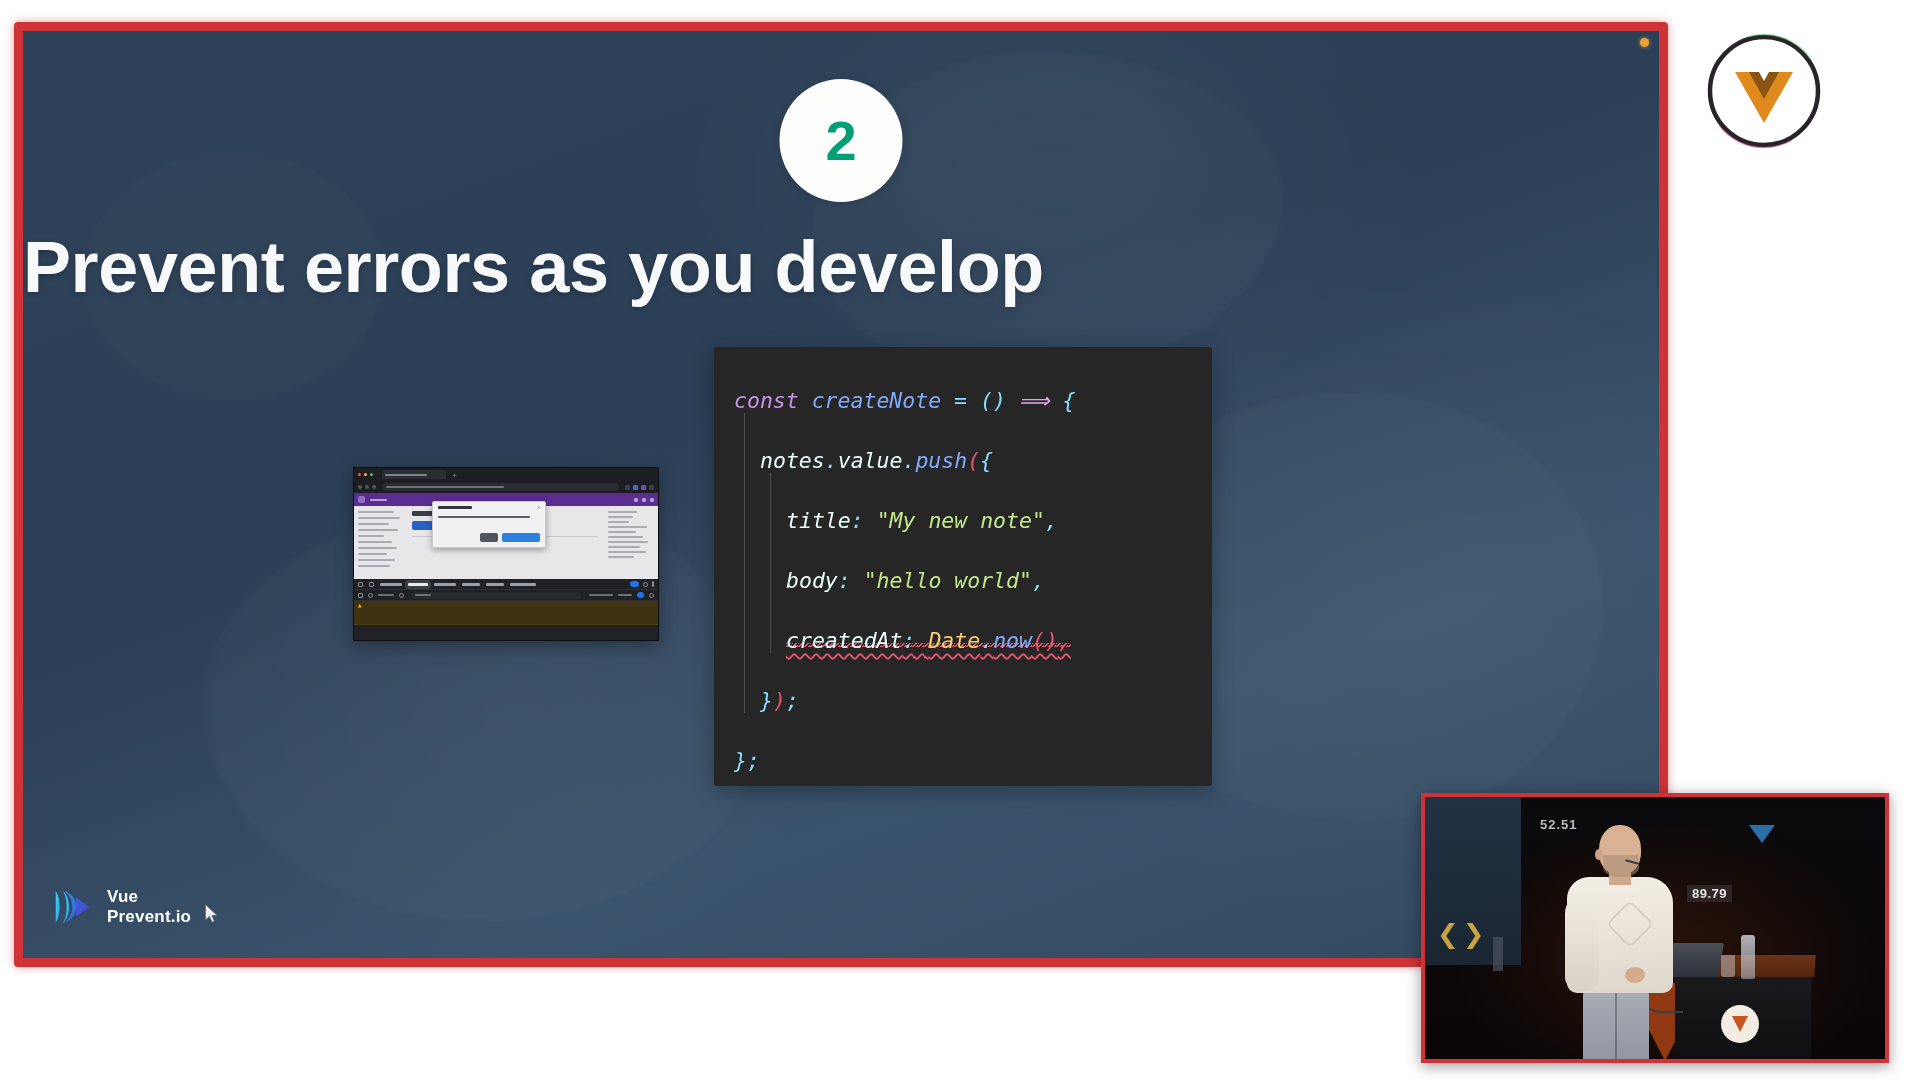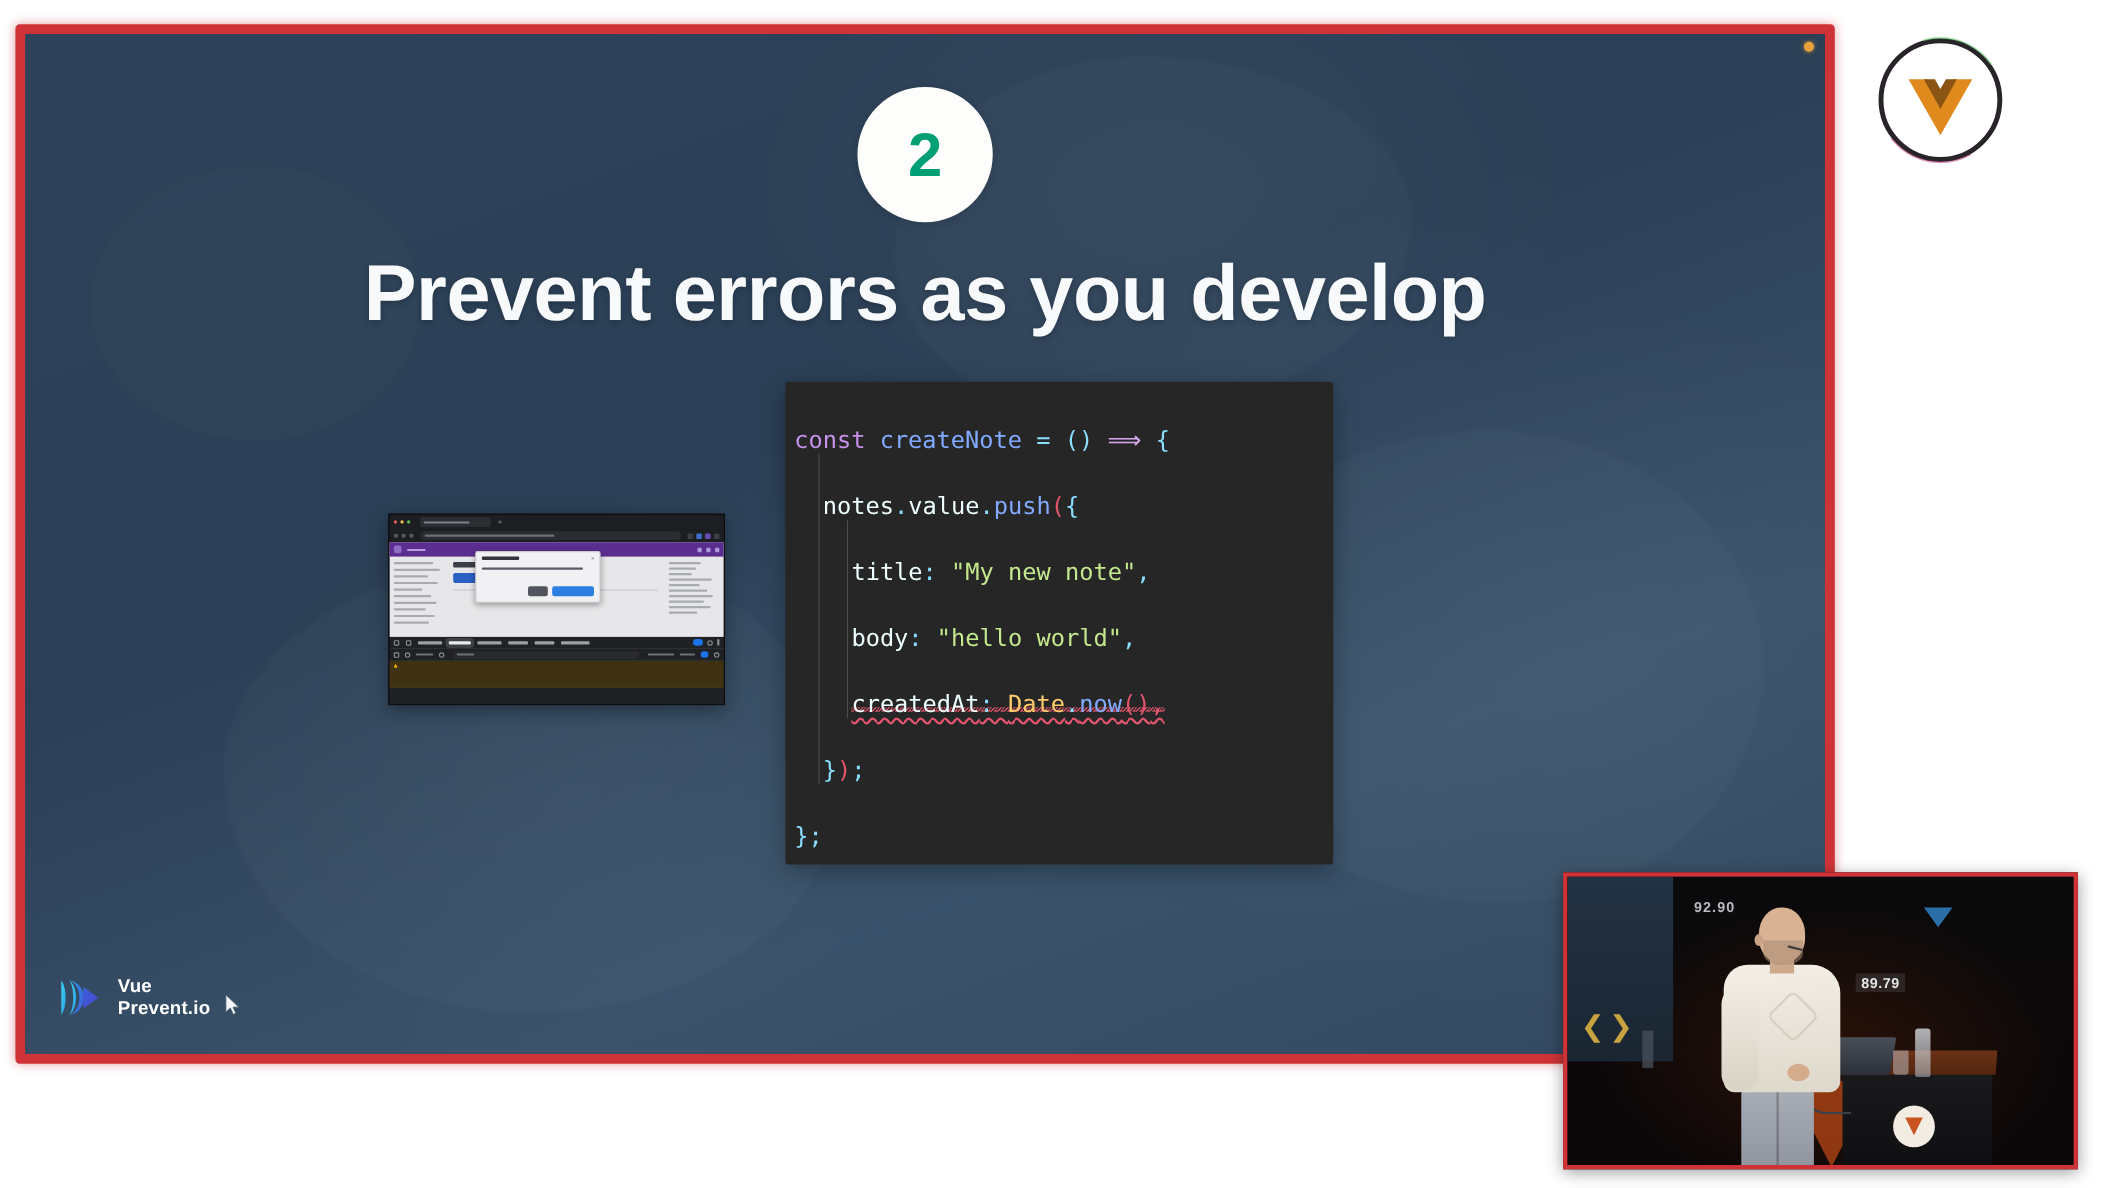--- a/index.html
+++ b/index.html
@@ -36,34 +36,34 @@
   .step-badge {
     position:absolute; left:50%; transform:translateX(-50%); top:48px;
     width:123px; height:123px; border-radius:50%;
     background:#fdfdfb; display:flex; align-items:center; justify-content:center;
     box-shadow:0 2px 10px rgba(0,0,0,.14);
   }
   .step-badge span { font-size:56px; font-weight:bold; color:#029e74; line-height:1; }
 
   
   .slide-title {
-    position:absolute; top:195px; left:0; right:0; text-align:center;
+    position:absolute; top:195px; left:0; right:0; 
     font-size:72px; font-weight:bold; color:#f7f9fa; letter-spacing:-.4px;
     text-shadow:0 2px 6px rgba(0,0,0,.22);
   }
 
   
   .code-block {
     position:absolute; left:691px; top:316px; width:498px; height:439px;
     background:#262626; border-radius:3px; padding:24px 0 0 0;
     box-shadow:0 6px 22px rgba(0,0,0,.30);
     font-family:"DejaVu Sans Mono","Liberation Mono",monospace;
     font-size:21.5px; line-height:60px; white-space:pre; overflow:hidden;
   }
-  .code-line { position:relative; padding-left:8px; }
+  .code-line { position:relative; padding-left:20px;font-style:italic; }
   .code-line .guide { position:absolute; top:-18px; height:60px; width:1px; background:rgba(160,165,172,.30); }
   .g1 { left:30px; } .g2 { left:56px; }
   .tok-kw    { color:#c792ea; }
   .tok-fn    { color:#82aaff; }
   .tok-op    { color:#89ddff; }
   .tok-arrow { color:#d9a7ef; }
   .tok-plain { color:#eeffff; }
   .tok-dot   { color:#89ddff; }
   .tok-paren { color:#e2556c; }
   .tok-str   { color:#c3e88d; }
@@ -394,21 +394,21 @@
     <circle cx="61" cy="61" r="56.5" fill="none" stroke="#5ec96a" stroke-width="1.6" opacity=".55" stroke-dasharray="70 300" stroke-dashoffset="120"></circle>
     <circle cx="61" cy="61" r="56.5" fill="none" stroke="#b0336b" stroke-width="1.6" opacity=".5" stroke-dasharray="80 300" stroke-dashoffset="-60"></circle>
     <path d="M32 42 L49 42 L61 62 L73 42 L90 42 L61 93 Z" fill="#e08a1e"></path>
     <path d="M46 42 L56 42 L61 51 L66 42 L76 42 L61 69 Z" fill="#8a5513"></path>
   </svg>
 
   <div class="video-thumb">
     <div class="vid-bg"></div>
     <div class="vid-panel"></div>
     <div class="vid-chev">❮❯</div>
-    <div class="vid-num1">92.90</div>
+    <div class="vid-num1">52.51</div>
     <div class="vid-num2">89.79</div>
     <div class="vid-tri"></div>
     <div class="vid-slab"></div>
 
     <div class="podium-tri"></div>
     <div class="podium"></div>
     <div class="podium-top"></div>
     <div class="podium-badge">
         <i></i>
       </div>

